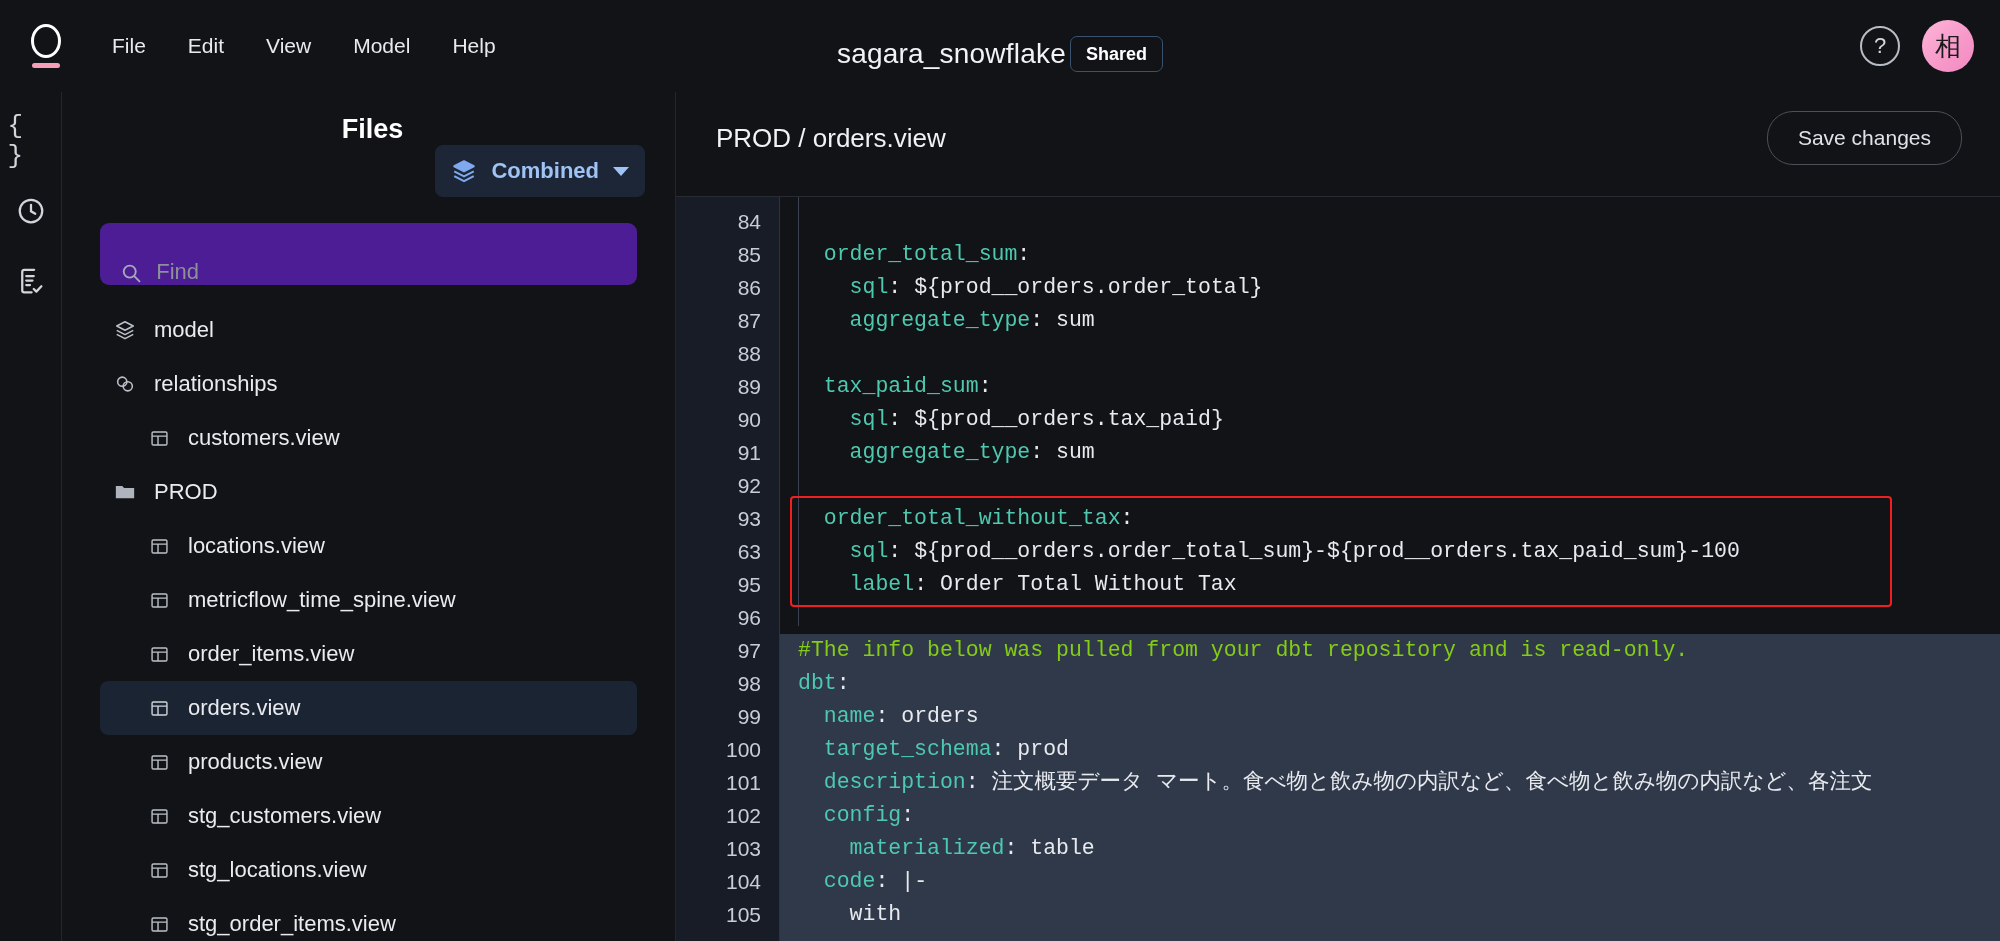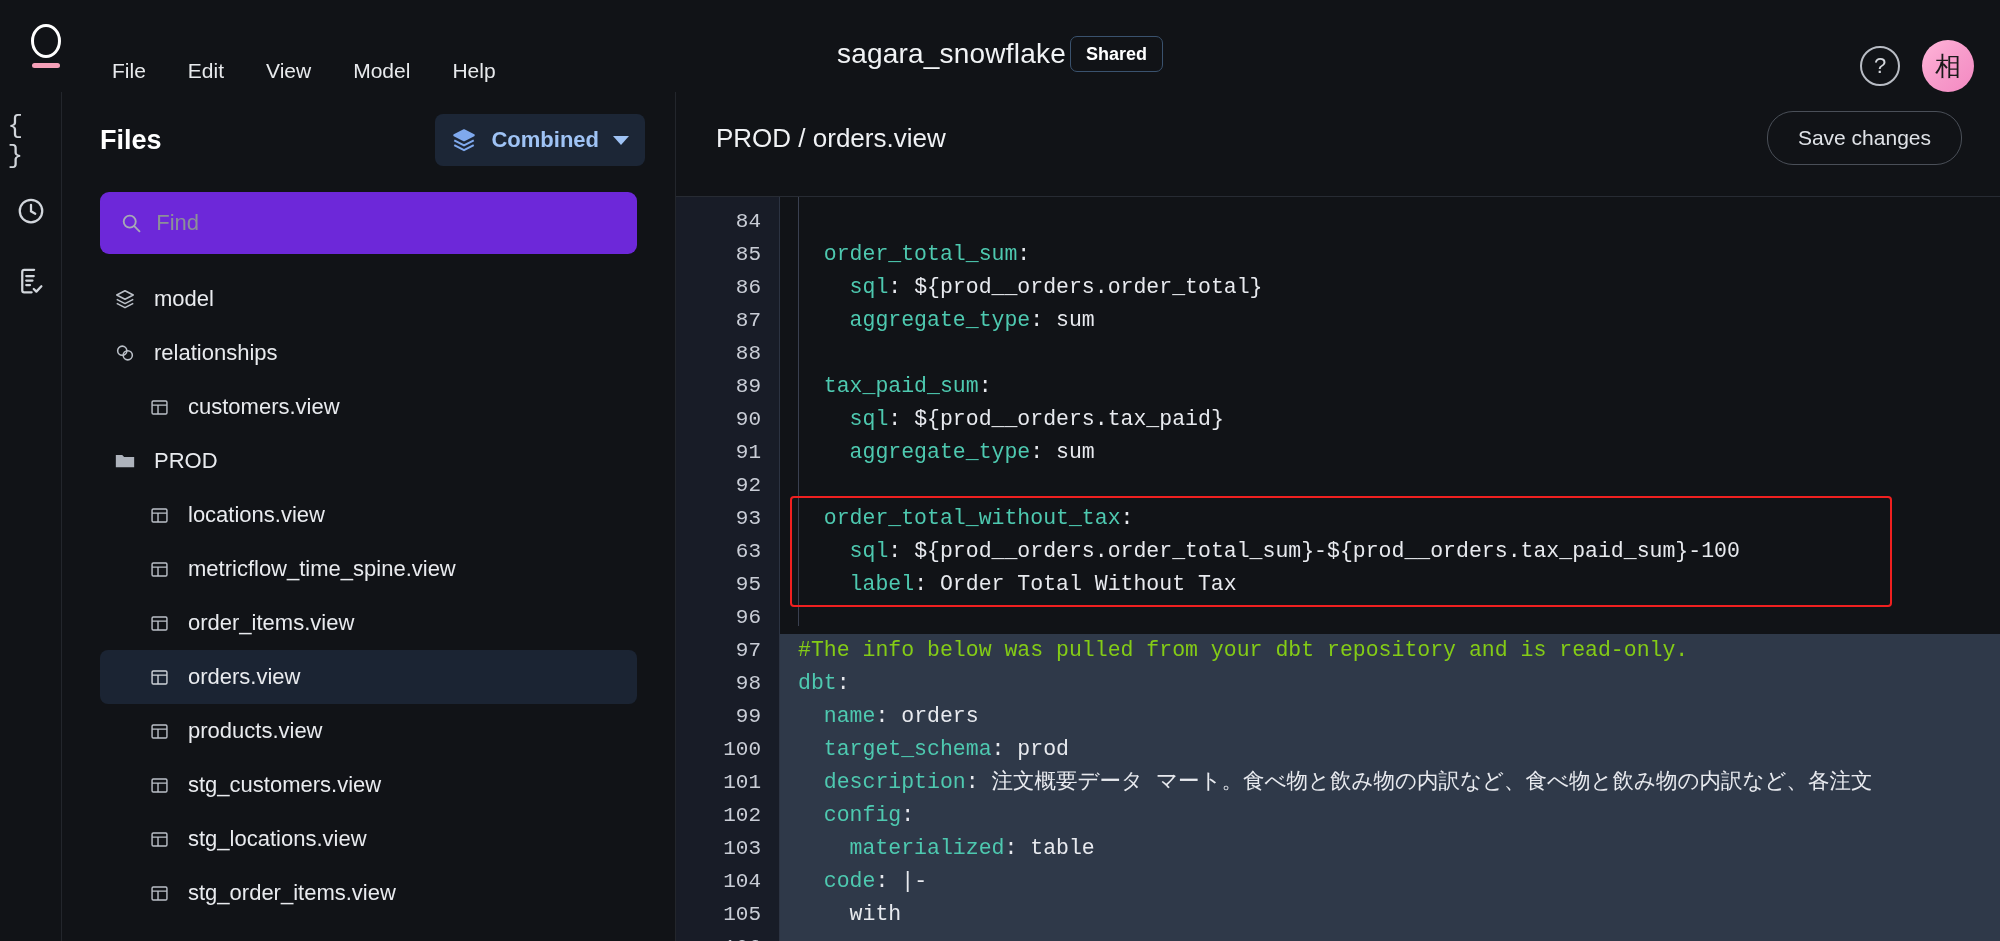--- a/index.html
+++ b/index.html
@@ -8,21 +8,21 @@
     background: #111317;
     font-family: "Liberation Sans", sans-serif;
     overflow: hidden;
   }
   .app { position: relative; width: 2000px; height: 941px; display: flex; flex-direction: column; }
 
   
   .topbar {
     height: 92px; flex: 0 0 92px;
     background: #111317;
-    display: flex; align-items: flex-end;
+    display: flex; align-items: center;
     position: relative;
     padding: 0 26px 0 0;
   }
   .logo-wrap {
     width: 92px; height: 92px;
     display: flex; flex-direction: column;
     align-items: center; justify-content: center;
     flex: 0 0 92px;
   }
   .logo-ring {
@@ -89,38 +89,38 @@
   .rail-brace { font-size: 26px; font-family: "Liberation Mono", monospace; letter-spacing: 1px; }
 
   .files-panel {
     width: 614px; flex: 0 0 614px;
     background: #111317;
     border-right: 1px solid #23262c;
     display: flex; flex-direction: column;
     min-height: 0; overflow: hidden;
   }
   .files-head {
-    display: flex; align-items: center; padding: 22px 30px 10px 38px;
+    display: flex; align-items: center; padding: 22px 30px 10px 38px; flex-direction: column;
   }
   .files-title { color: #ffffff; font-size: 27px; font-weight: bold; }
   .combined-btn {
     margin-left: auto;
     background: #1c2636; border-radius: 8px;
     display: flex; align-items: center; gap: 14px;
     padding: 13px 16px; cursor: pointer;
   }
   .combined-label { color: #9fc3f5; font-size: 22px; font-weight: bold; }
   .caret-down {
     width: 0; height: 0; border-left: 8px solid transparent;
     border-right: 8px solid transparent; border-top: 9px solid #9fc3f5;
   }
   .search-wrap { padding: 16px 38px 0 38px; }
   .search-box {
-    background: #6d28d9; border-radius: 9px; height: 62px;
-    display: flex; align-items: center; gap: 14px; padding: 0 20px;
+    background: #4c1d95; border-radius: 9px; height: 62px;
+    display: flex; align-items: flex-end; gap: 14px; padding: 0 20px;
   }
   .search-input {
     background: transparent; border: none; outline: none;
     color: #e6e8ec; font-size: 22px; font-family: "Liberation Sans", sans-serif;
     width: 100%;
   }
   .search-input::placeholder { color: #8c9098; }
 
   .file-list { margin-top: 18px; overflow: hidden; flex: 1 1 auto; padding: 0 38px; }
   .file-row {
@@ -151,21 +151,21 @@
 
   .code-area {
     flex: 1 1 auto; min-height: 0; display: flex;
     position: relative; overflow: hidden;
     border-top: 1px solid #272b33;
   }
   .gutter {
     width: 104px; flex: 0 0 104px; background: #181c27;
     border-right: 1px solid #2c3342;
     text-align: right; padding: 8px 18px 0 0;
-    font-family: Liberation Mono, monospace;
+    font-family: Liberation Sans, sans-serif;
     font-size: 21px; color: #c9cdd6; line-height: 33px;
     user-select: none;
   }
   .code-scroll {
     flex: 1 1 auto; min-width: 0; position: relative;
     overflow: hidden; background: #111317;
     font-family: "Liberation Mono", monospace;
     font-size: 21.5px; line-height: 33px;
     padding: 8px 0 0 0;
   }

